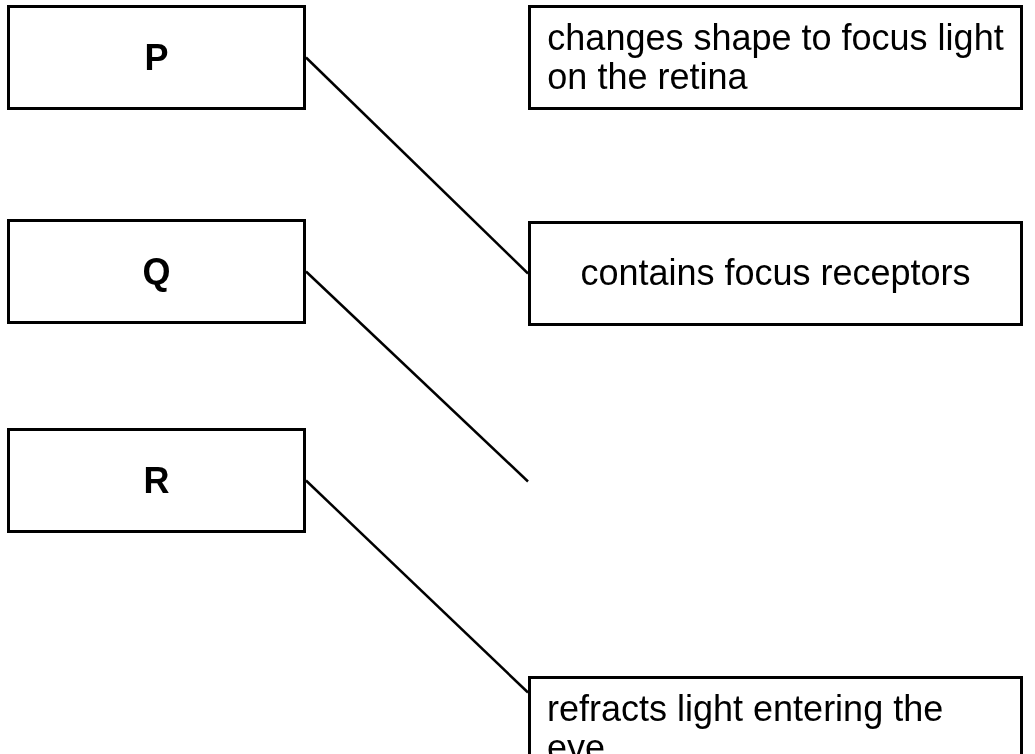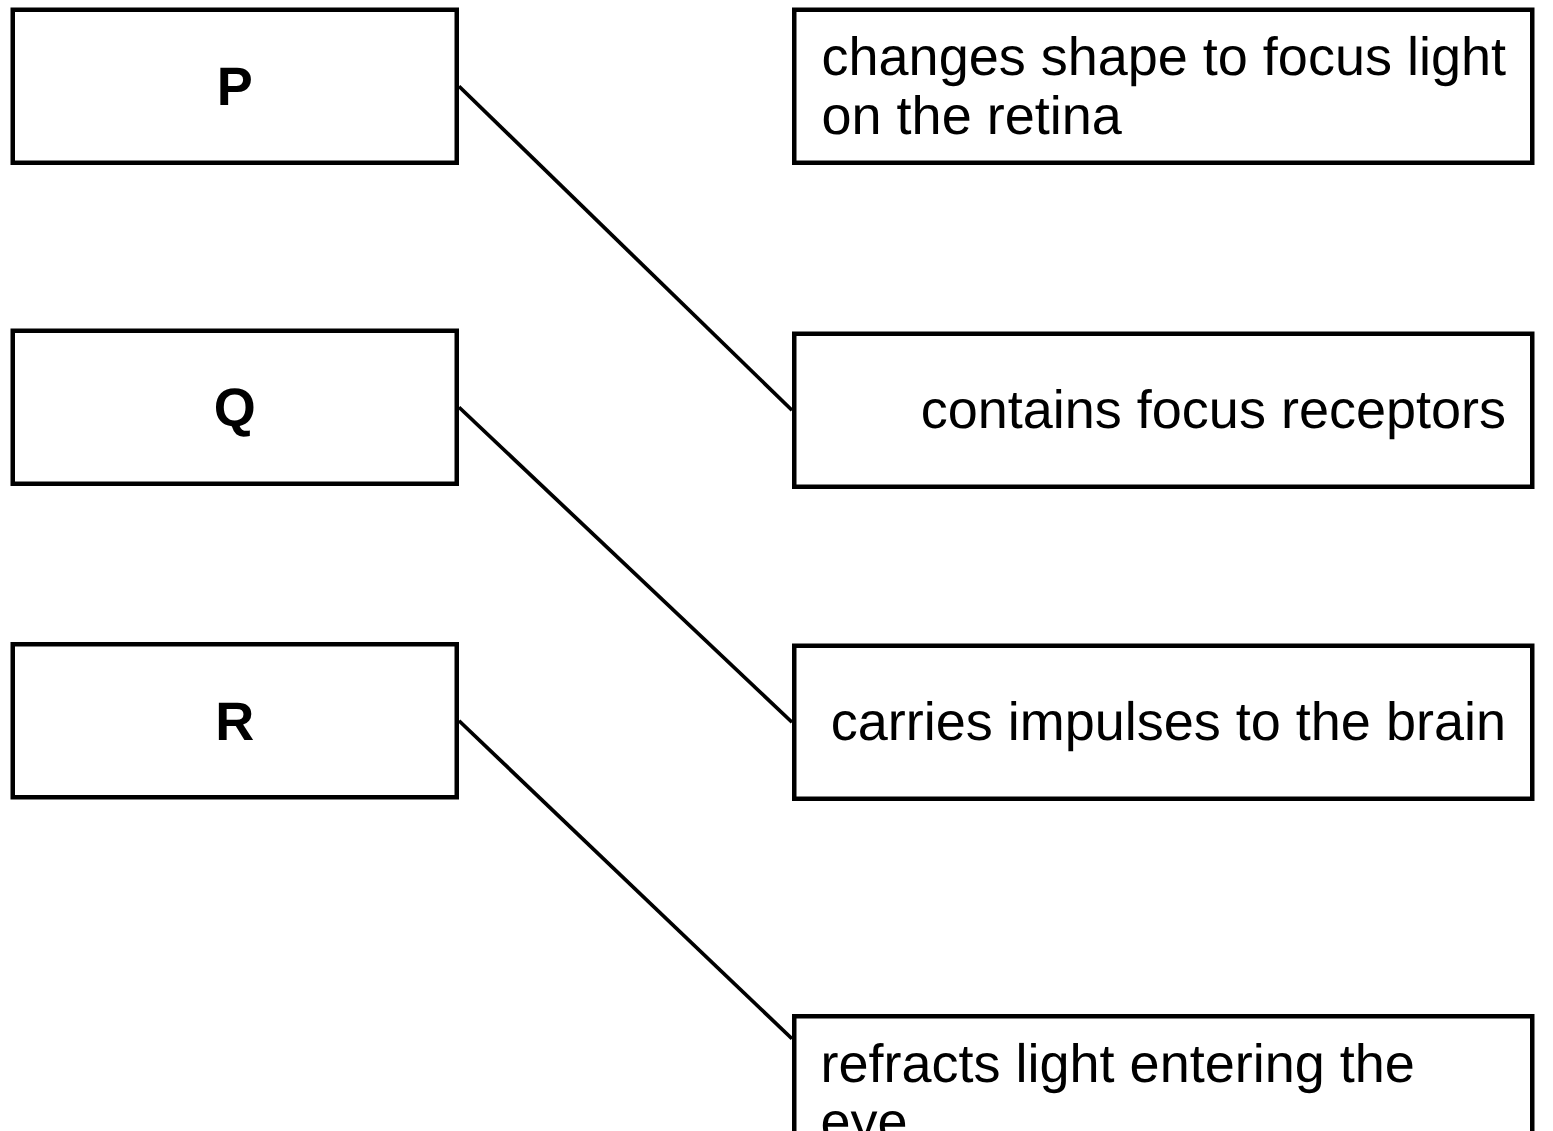--- a/index.html
+++ b/index.html
@@ -37,21 +37,21 @@
     width: 299px;
     height: 105px;
     justify-content: center;
     font-weight: bold;
     font-size: 36px;
   }
   .right-box {
     left: 528px;
     width: 495px;
     height: 105px;
-    justify-content: flex-end;
+    justify-content: center;
     padding: 0 16px;
     font-size: 36px;
     line-height: 1.08;
   }
   .right-box .label {
     white-space: pre-line;
   }
   .pos-l0 { top: 5px; }
   .pos-l1 { top: 219px; }
   .pos-l2 { top: 428px; }
@@ -81,20 +81,17 @@
     <span class="label">R</span>
   </div>
 
   <div class="box right-box pos-r0">
     <span class="label">changes shape to focus light
 on the retina</span>
   </div>
   <div class="box right-box pos-r1">
     <span class="label">contains focus receptors</span>
   </div>
-  <div class="box right-box pos-r2">
-    <span class="label">carries impulses to the brain</span>
-  </div>
   <div class="box right-box pos-r3">
     <span class="label">refracts light entering the eye</span>
   </div>
 
 </div>
 
 </body></html>

